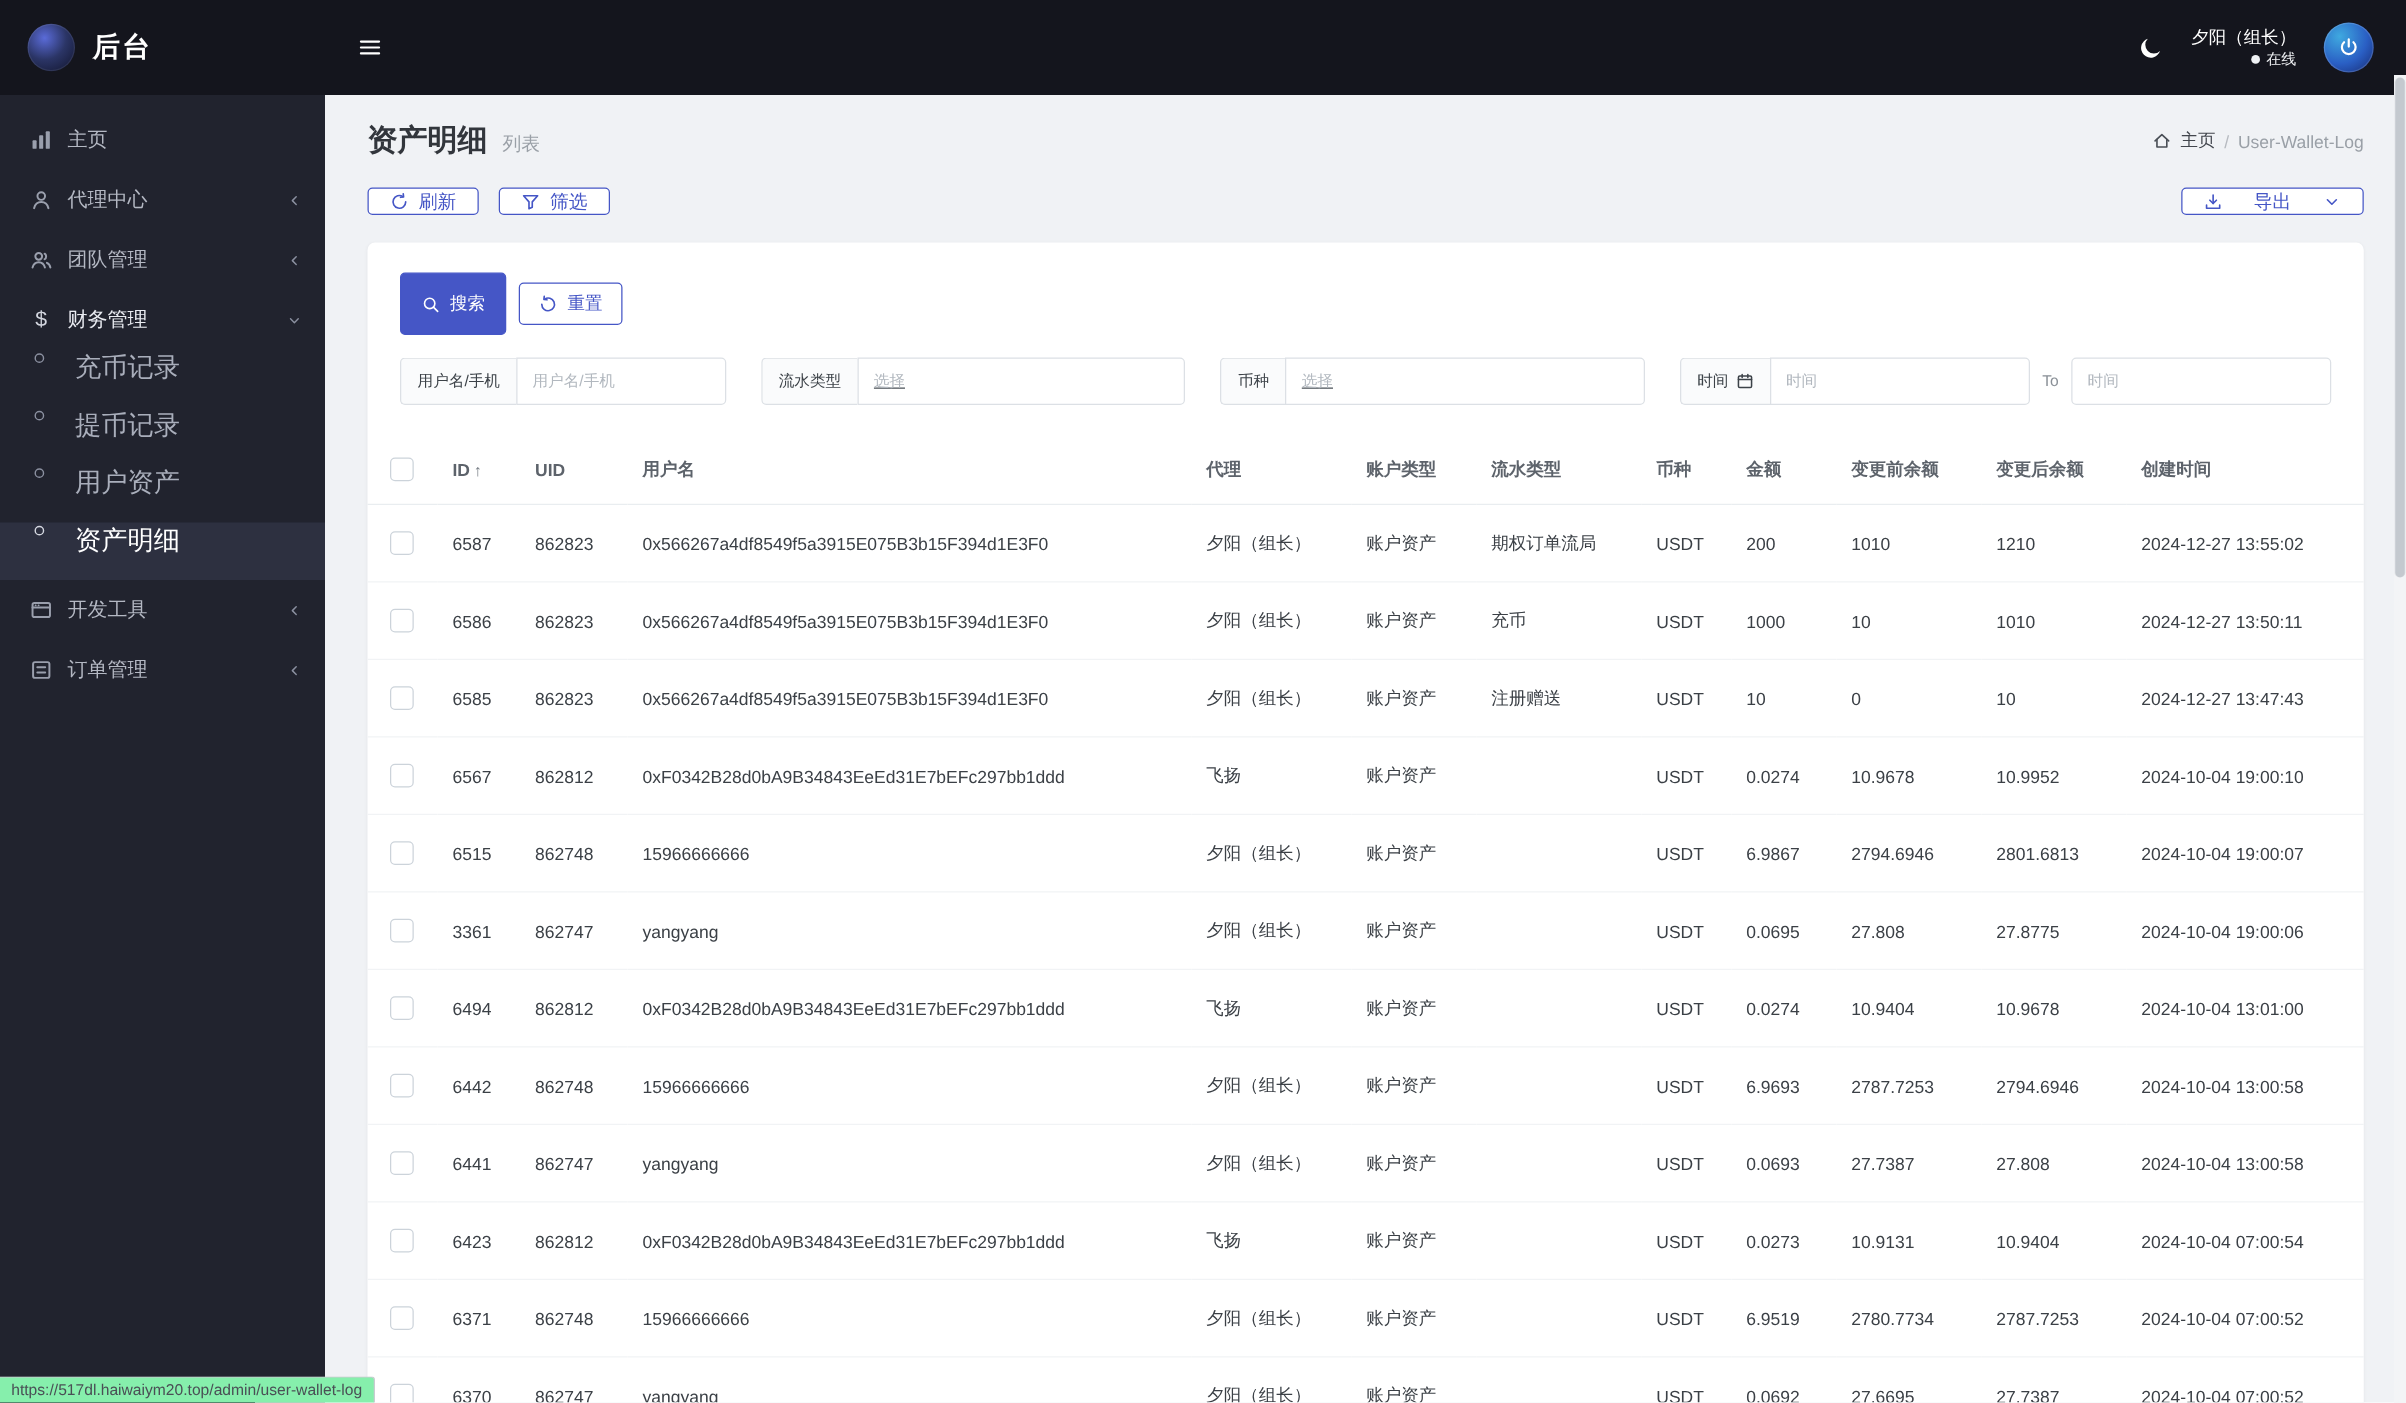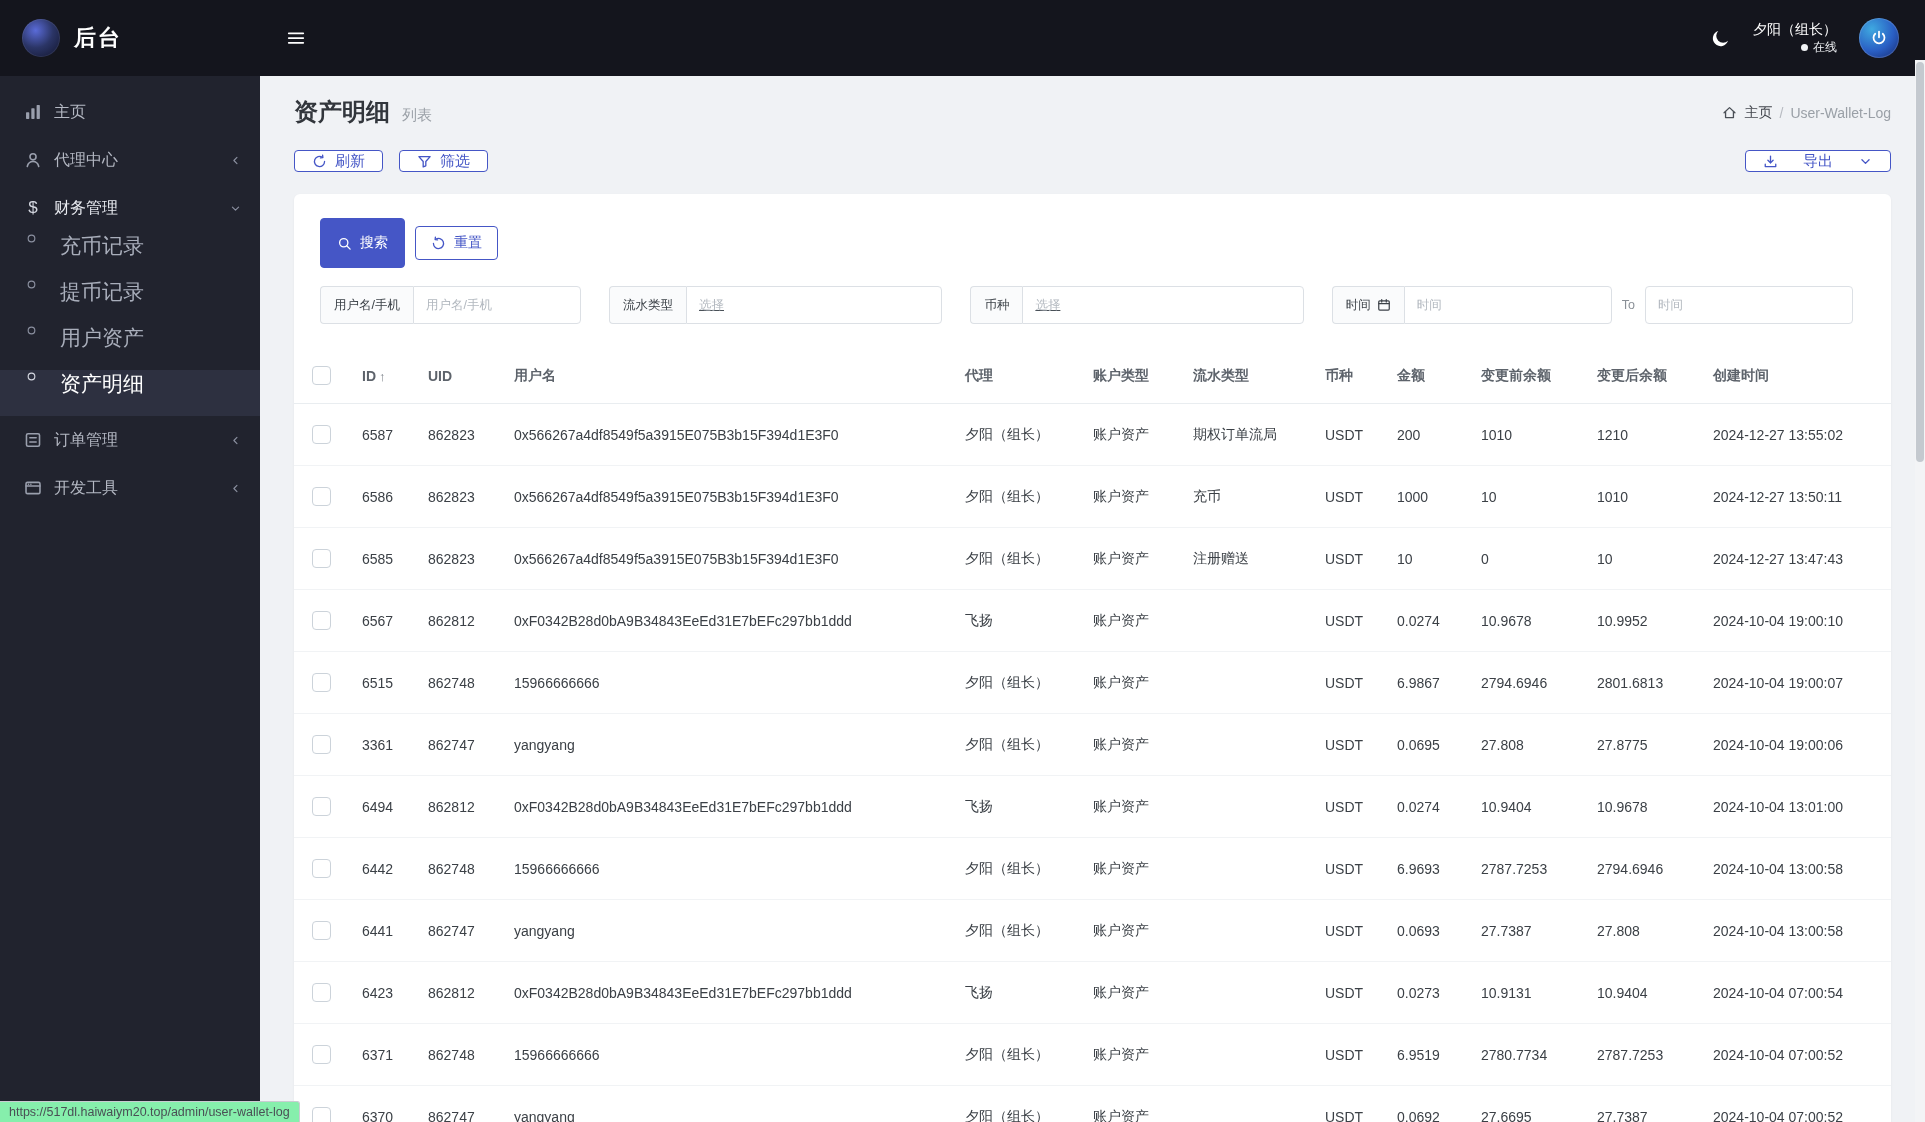--- a/index.html
+++ b/index.html
@@ -73,21 +73,21 @@
   .btn .icn svg{width:15px;height:15px;}
   .btn-outline{height:22px;padding:0 17px;background:#ffffff;border:1px solid var(--accent);color:var(--accent);font-size:15px;}
   .export{margin-left:auto;gap:25px;}
   .chev-sm svg{width:12px;height:12px;}
 
   .card{margin-top:22px;background:#ffffff;border-radius:6px;box-shadow:0 1px 3px rgba(20,25,40,0.05);}
   .search-row{padding:24px 26px 0 26px;display:flex;align-items:center;gap:10px;}
   .btn-solid{height:50px;padding:0 16px;background:var(--accent);border:1px solid var(--accent);color:#ffffff;font-size:14px;}
   .btn-reset{height:34px;padding:0 15px;background:#ffffff;border:1px solid var(--accent);color:var(--accent);font-size:14px;}
 
-  .filter-row{padding:18px 38px 22px 26px;display:flex;align-items:stretch;gap:28px;}
+  .filter-row{padding:18px 26px 22px 26px;display:flex;align-items:stretch;gap:28px;}
   .igroup{display:flex;align-items:stretch;}
   .igroup.grow{flex:1;}
   .ilabel{display:flex;align-items:center;gap:6px;padding:0 13px;background:#fafbfc;border:1px solid #dce0e5;border-right:none;
     border-radius:4px 0 0 4px;font-size:12.5px;color:#3c4248;white-space:nowrap;}
   .cal svg{width:14px;height:14px;}
   .ifield{height:38px;border:1px solid #dce0e5;border-radius:0 4px 4px 0;padding:0 12px;font-size:12.5px;color:#495057;
     outline:none;background:#fff;font-family:inherit;min-width:0;}
   .ifield::placeholder{color:#b2b8bf;}
   .igroup.grow .ifield{flex:1;text-decoration:underline;}
   .w-user{width:168px;}
@@ -167,20 +167,36 @@
           <span class="nav-label">主页</span>
         </div>
         <div class="nav-item">
           <span class="icn nav-icn">
             <svg viewBox="0 0 16 16" fill="none" stroke="currentColor" stroke-width="1.4" stroke-linecap="round" stroke-linejoin="round">
               <circle cx="8" cy="5.2" r="2.7"></circle>
               <path d="M2.9 13.8c.7-2.9 2.7-4.4 5.1-4.4s4.4 1.5 5.1 4.4"></path>
             </svg>
           </span>
           <span class="nav-label">代理中心</span>
+          <span class="icn chev">
+            <svg viewBox="0 0 16 16" fill="none" stroke="currentColor" stroke-width="1.4" stroke-linecap="round" stroke-linejoin="round">
+              <path d="M9.8 4.2 6 8l3.8 3.8"></path>
+            </svg>
+          </span>
+        </div>
+        <div class="nav-item">
+          <span class="icn nav-icn">
+            <svg viewBox="0 0 16 16" fill="none" stroke="currentColor" stroke-width="1.4" stroke-linecap="round" stroke-linejoin="round">
+              <circle cx="6.2" cy="5.4" r="2.4"></circle>
+              <path d="M1.8 13.4c.6-2.5 2.2-3.8 4.4-3.8s3.8 1.3 4.4 3.8"></path>
+              <path d="M10.4 3.5a2.4 2.4 0 0 1 0 4"></path>
+              <path d="M12 10c1.4.6 2.2 1.7 2.5 3.3"></path>
+            </svg>
+          </span>
+          <span class="nav-label">团队管理</span>
           <span class="icn chev">
             <svg viewBox="0 0 16 16" fill="none" stroke="currentColor" stroke-width="1.4" stroke-linecap="round" stroke-linejoin="round">
               <path d="M9.8 4.2 6 8l3.8 3.8"></path>
             </svg>
           </span>
         </div>
         <div class="nav-item expanded">
           <span class="icn nav-icn"><span class="char-icn">$</span></span>
           <span class="nav-label">财务管理</span>
           <span class="icn chev">
@@ -219,40 +235,40 @@
               <svg viewBox="0 0 16 16" fill="none" stroke="currentColor" stroke-width="1.4" stroke-linecap="round" stroke-linejoin="round">
                 <circle cx="8" cy="8" r="4.1"></circle>
               </svg>
             </span>
             <span>资产明细</span>
           </div>
         </div>
         <div class="nav-item">
           <span class="icn nav-icn">
             <svg viewBox="0 0 16 16" fill="none" stroke="currentColor" stroke-width="1.4" stroke-linecap="round" stroke-linejoin="round">
-              <rect x="2.2" y="2.4" width="11.6" height="11.2" rx="1.4"></rect>
-              <path d="M5.2 6h5.6M5.2 9.8h5.6"></path>
-            </svg>
-          </span>
-          <span class="nav-label">订单管理</span>
-          <span class="icn chev">
-            <svg viewBox="0 0 16 16" fill="none" stroke="currentColor" stroke-width="1.4" stroke-linecap="round" stroke-linejoin="round">
-              <path d="M9.8 4.2 6 8l3.8 3.8"></path>
-            </svg>
-          </span>
-        </div>
-        <div class="nav-item">
-          <span class="icn nav-icn">
-            <svg viewBox="0 0 16 16" fill="none" stroke="currentColor" stroke-width="1.4" stroke-linecap="round" stroke-linejoin="round">
               <rect x="1.8" y="3" width="12.4" height="10" rx="1.3"></rect>
               <path d="M1.8 6.2h12.4"></path>
               <path d="M4 4.7h.02M6.1 4.7h.02"></path>
             </svg>
           </span>
           <span class="nav-label">开发工具</span>
+          <span class="icn chev">
+            <svg viewBox="0 0 16 16" fill="none" stroke="currentColor" stroke-width="1.4" stroke-linecap="round" stroke-linejoin="round">
+              <path d="M9.8 4.2 6 8l3.8 3.8"></path>
+            </svg>
+          </span>
+        </div>
+        <div class="nav-item">
+          <span class="icn nav-icn">
+            <svg viewBox="0 0 16 16" fill="none" stroke="currentColor" stroke-width="1.4" stroke-linecap="round" stroke-linejoin="round">
+              <rect x="2.2" y="2.4" width="11.6" height="11.2" rx="1.4"></rect>
+              <path d="M5.2 6h5.6M5.2 9.8h5.6"></path>
+            </svg>
+          </span>
+          <span class="nav-label">订单管理</span>
           <span class="icn chev">
             <svg viewBox="0 0 16 16" fill="none" stroke="currentColor" stroke-width="1.4" stroke-linecap="round" stroke-linejoin="round">
               <path d="M9.8 4.2 6 8l3.8 3.8"></path>
             </svg>
           </span>
         </div>
       </nav>
   </aside>
 
   <main class="main">

